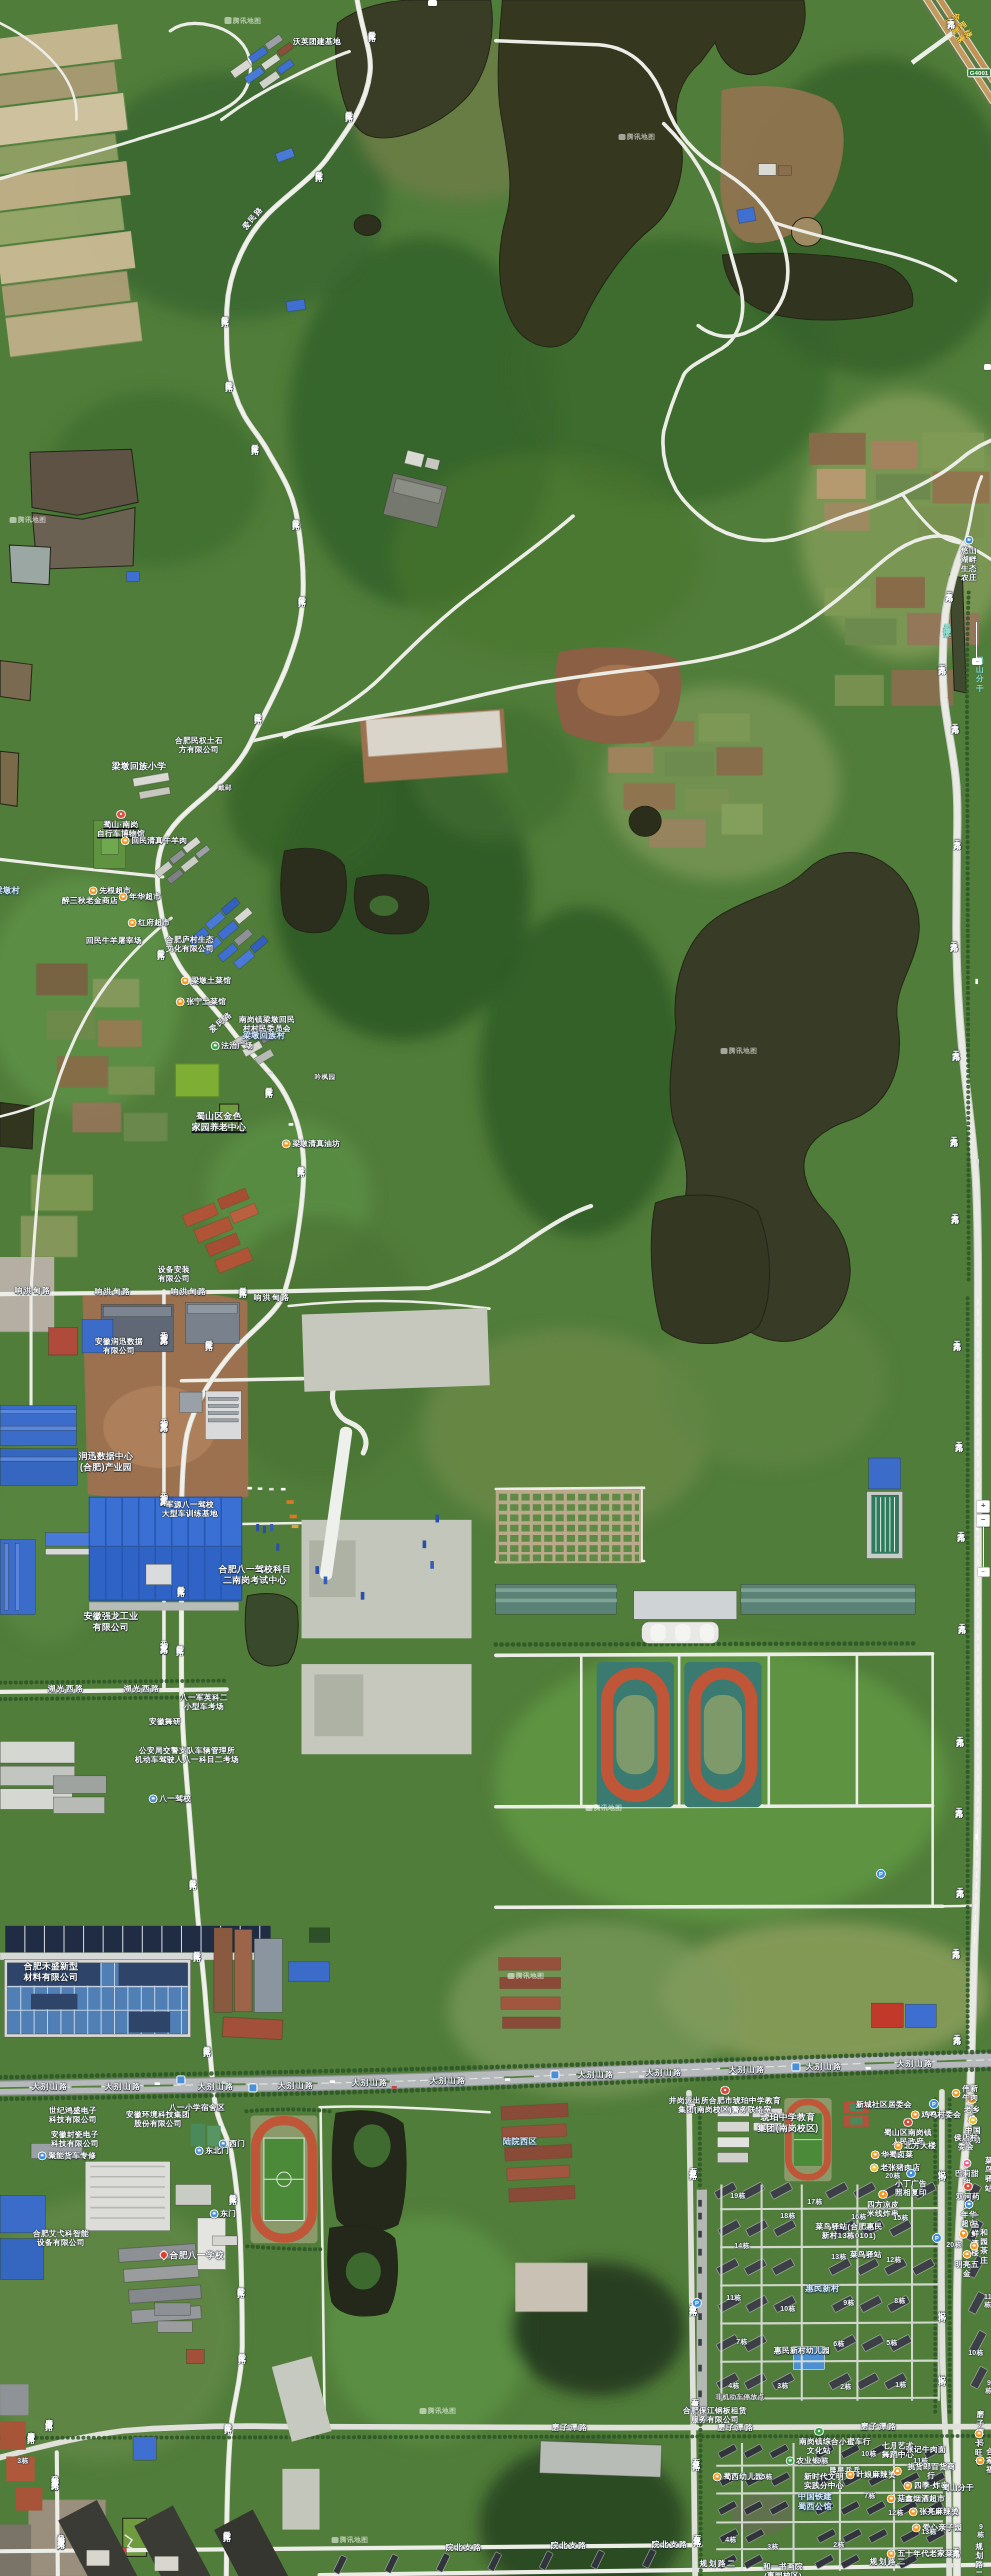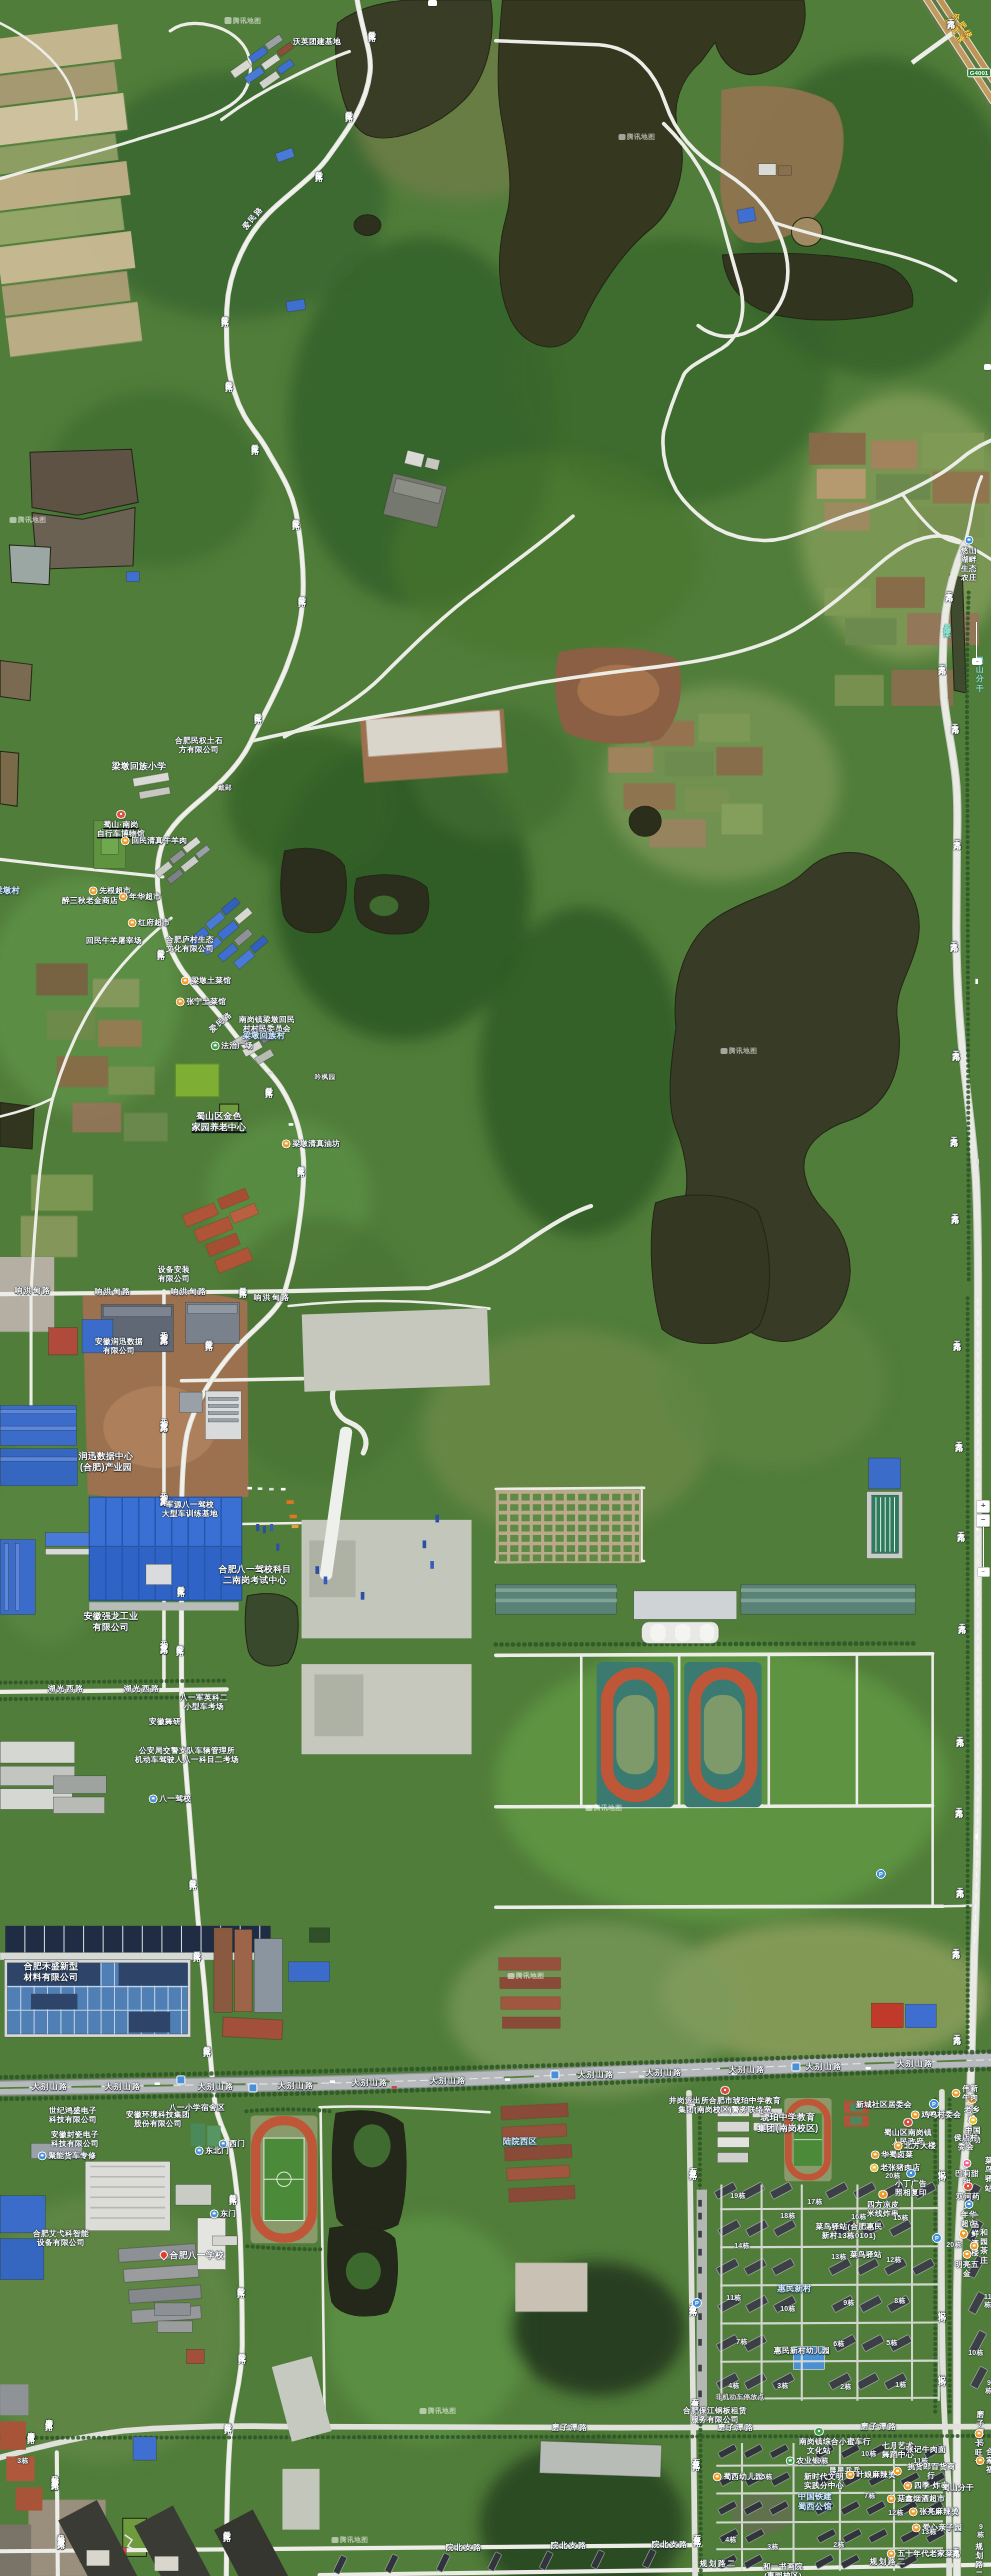--- a/index.html
+++ b/index.html
@@ -1325,21 +1325,21 @@
       </div>
       <div class="lb num" style="left: 839px; top: 2257px;">
         <span class="txt">13栋</span>
       </div>
       <div class="lb poi" style="left: 866px; top: 2255px;">
         <span class="txt">菜鸟驿站</span>
       </div>
       <div class="lb num" style="left: 894px; top: 2260px;">
         <span class="txt">12栋</span>
       </div>
-      <div class="lb area" style="left: 776px; top: 2289px; padding-left: 37px;">
+      <div class="lb area" style="left: 804px; top: 2289px; padding-left: 37px;">
         <span class="txt">惠民新村</span>
       </div>
       <div class="lb num" style="left: 734px; top: 2298px;">
         <span class="txt">11栋</span>
       </div>
       <div class="lb num" style="left: 788px; top: 2309px;">
         <span class="txt">10栋</span>
       </div>
       <div class="lb num" style="left: 849px; top: 2303px;">
         <span class="txt">9栋</span>

